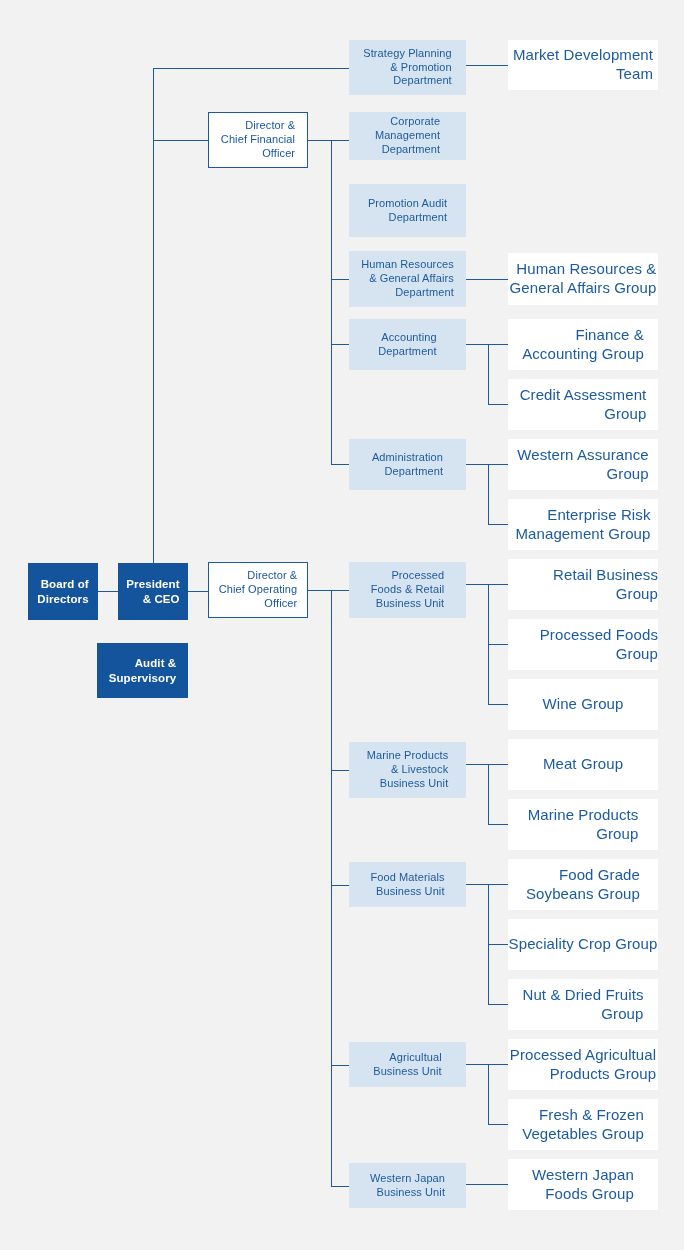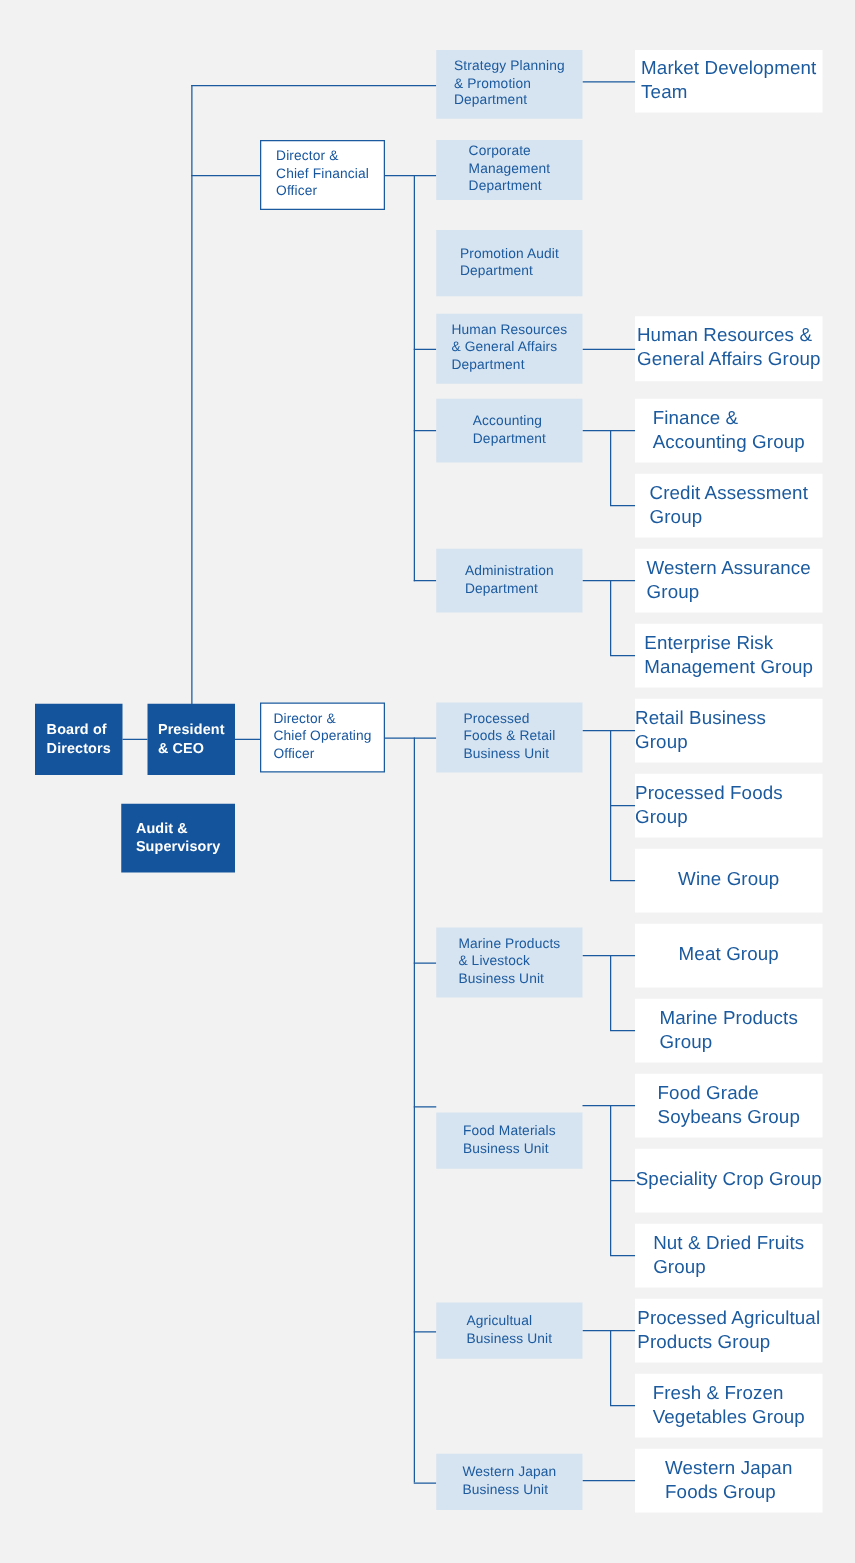--- a/index.html
+++ b/index.html
@@ -14,21 +14,21 @@
     height:1250px;
     background:#f2f2f2;
     overflow:hidden;
   }
   .node{
     position:absolute;
     box-sizing:border-box;
     display:flex;
     align-items:center;
     justify-content:center;
-    text-align:left;
+    text-align:right;
     line-height:1.25;
     white-space:pre-line;
     letter-spacing:.1px;
   }
   
   .node.exec{
     background:#14549c;
     color:#ffffff;
     font-size:11.5px;
     font-weight:700;
@@ -167,21 +167,21 @@
 Department</div>
 
   <div class="node dept" style="left:349px;top:562px;width:117px;height:56px;">Processed
 Foods &amp; Retail
 Business Unit</div>
 
   <div class="node dept" style="left:349px;top:742px;width:117px;height:56px;">Marine Products
 &amp; Livestock
 Business Unit</div>
 
-  <div class="node dept" style="left:349px;top:862px;width:117px;height:45px;margin-top:28px;">Food Materials
+  <div class="node dept" style="left:349px;top:862px;width:117px;height:45px;">Food Materials
 Business Unit</div>
 
   <div class="node dept" style="left:349px;top:1042px;width:117px;height:45px;">Agricultual
 Business Unit</div>
 
   <div class="node dept" style="left:349px;top:1163px;width:117px;height:45px;">Western Japan
 Business Unit</div>
 
   <div class="node group" style="left:508px;top:40px;width:150px;height:50px;">Market Development
 Team</div>

